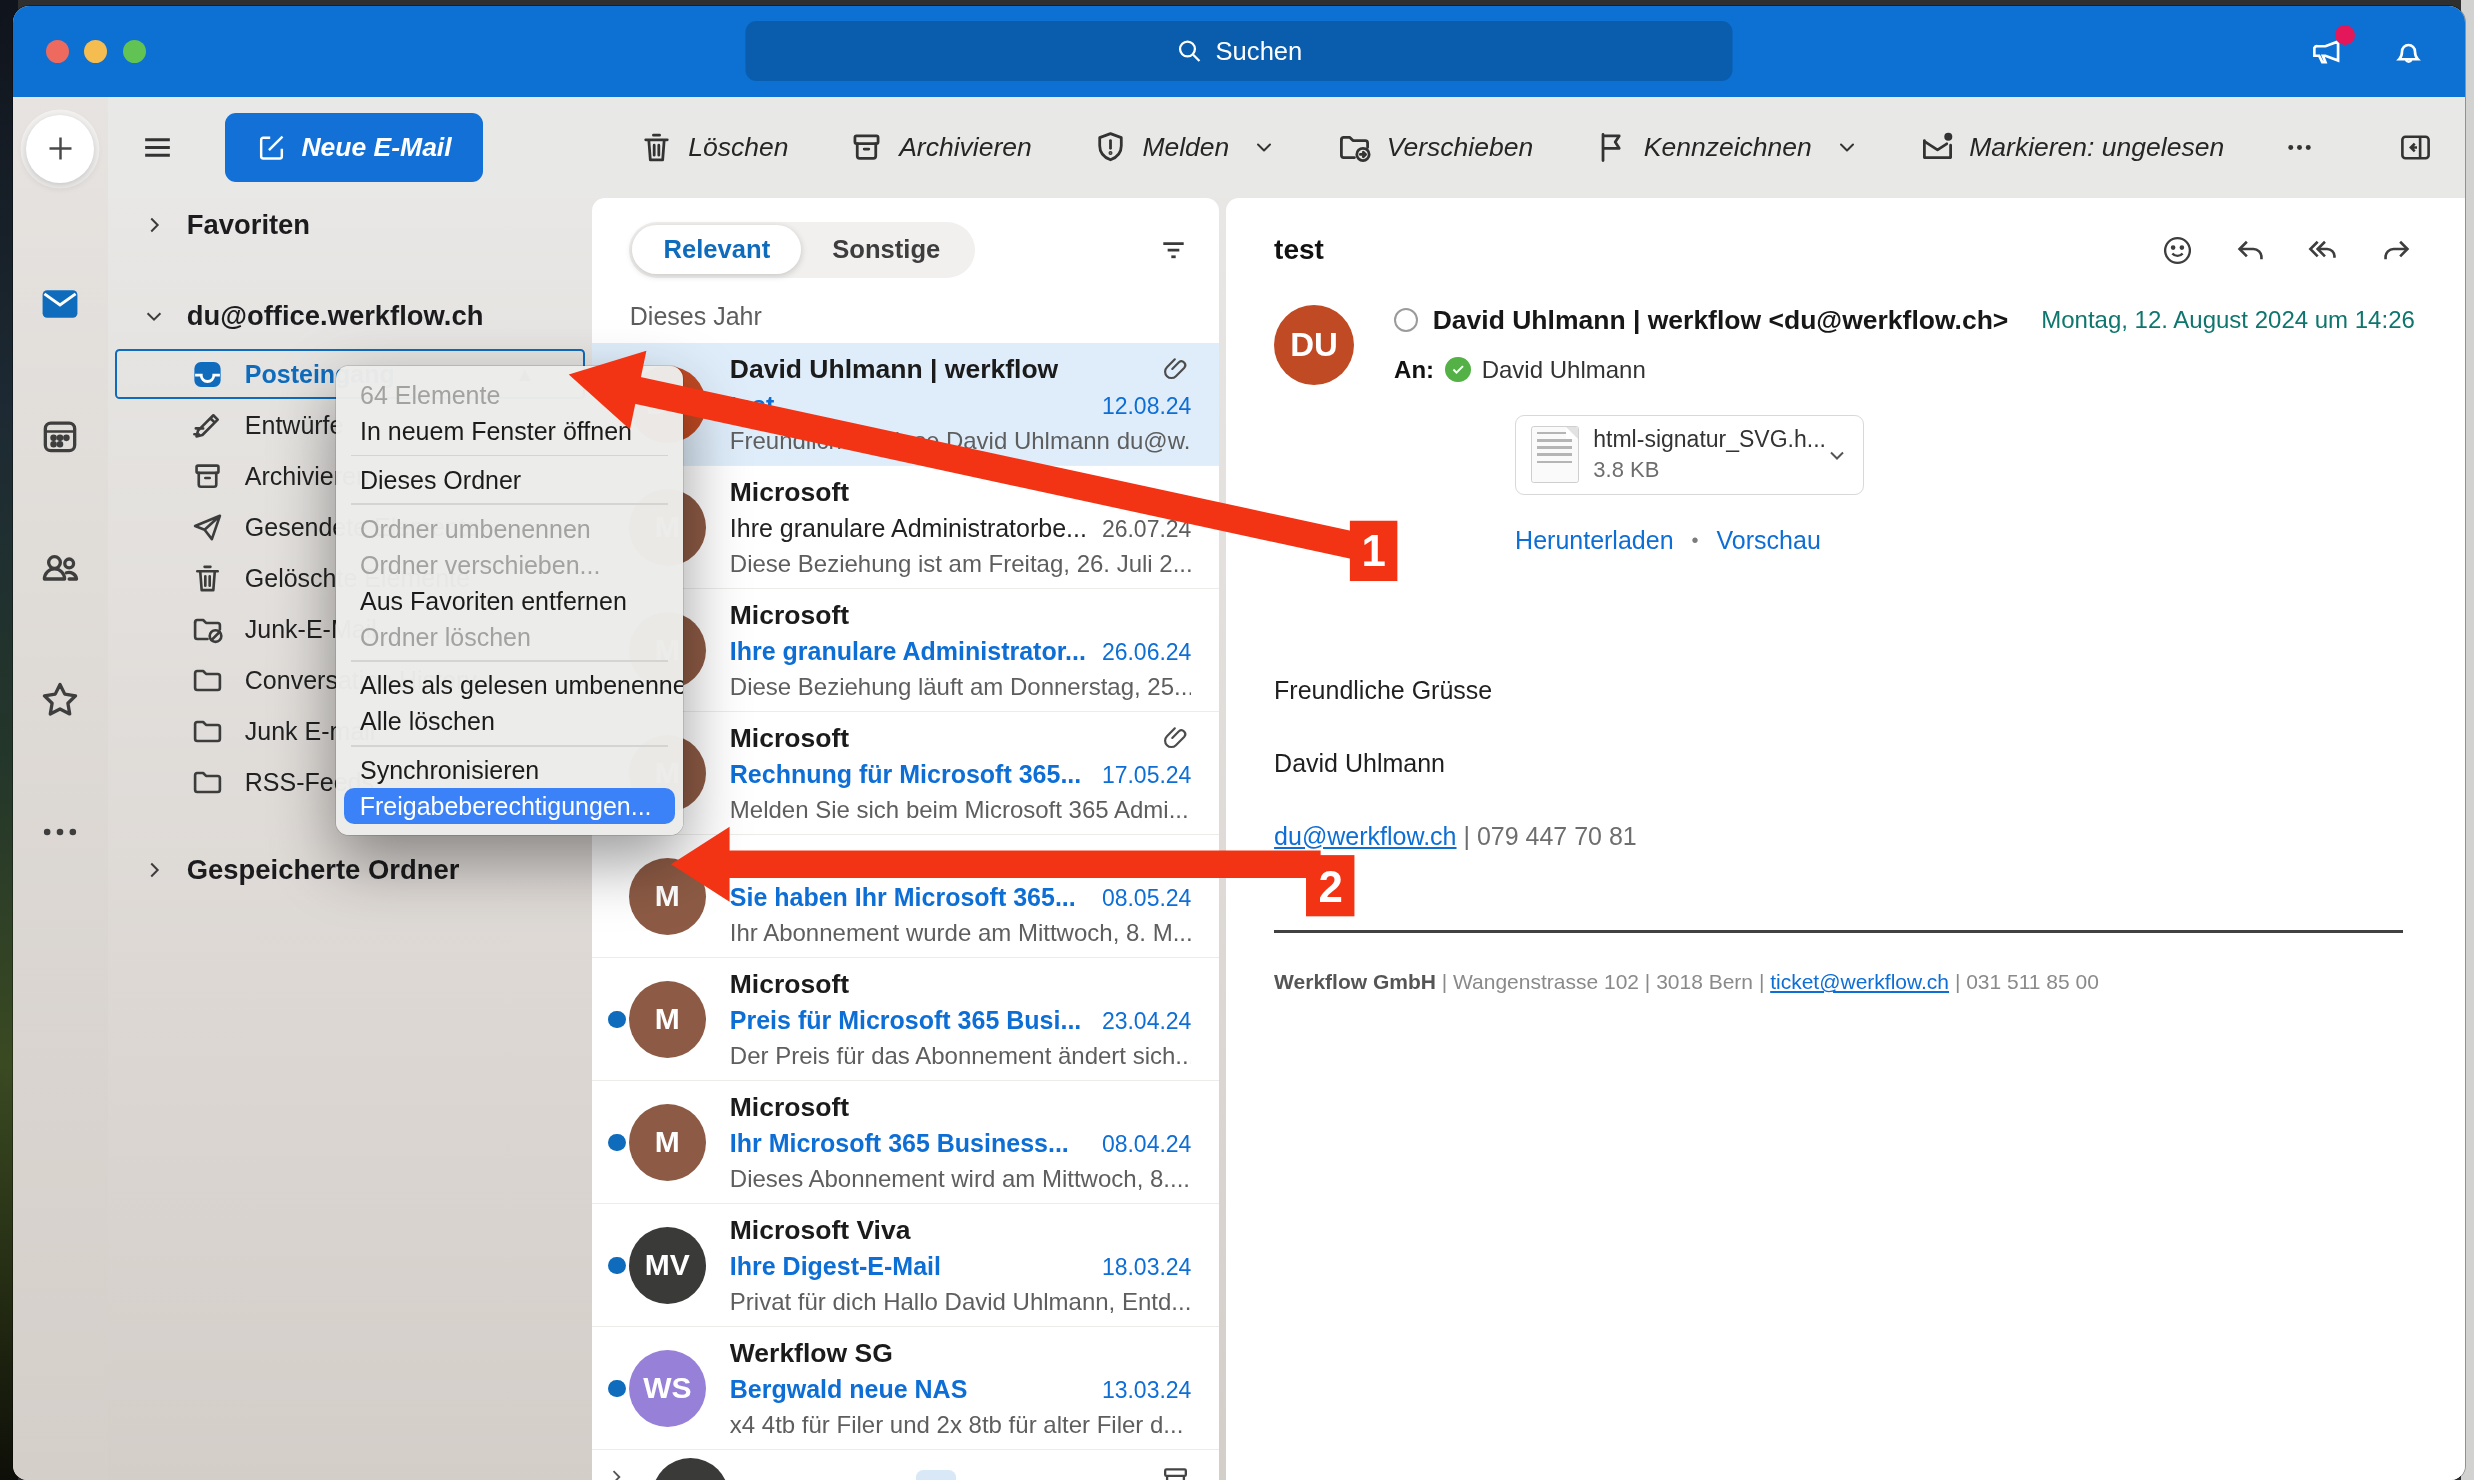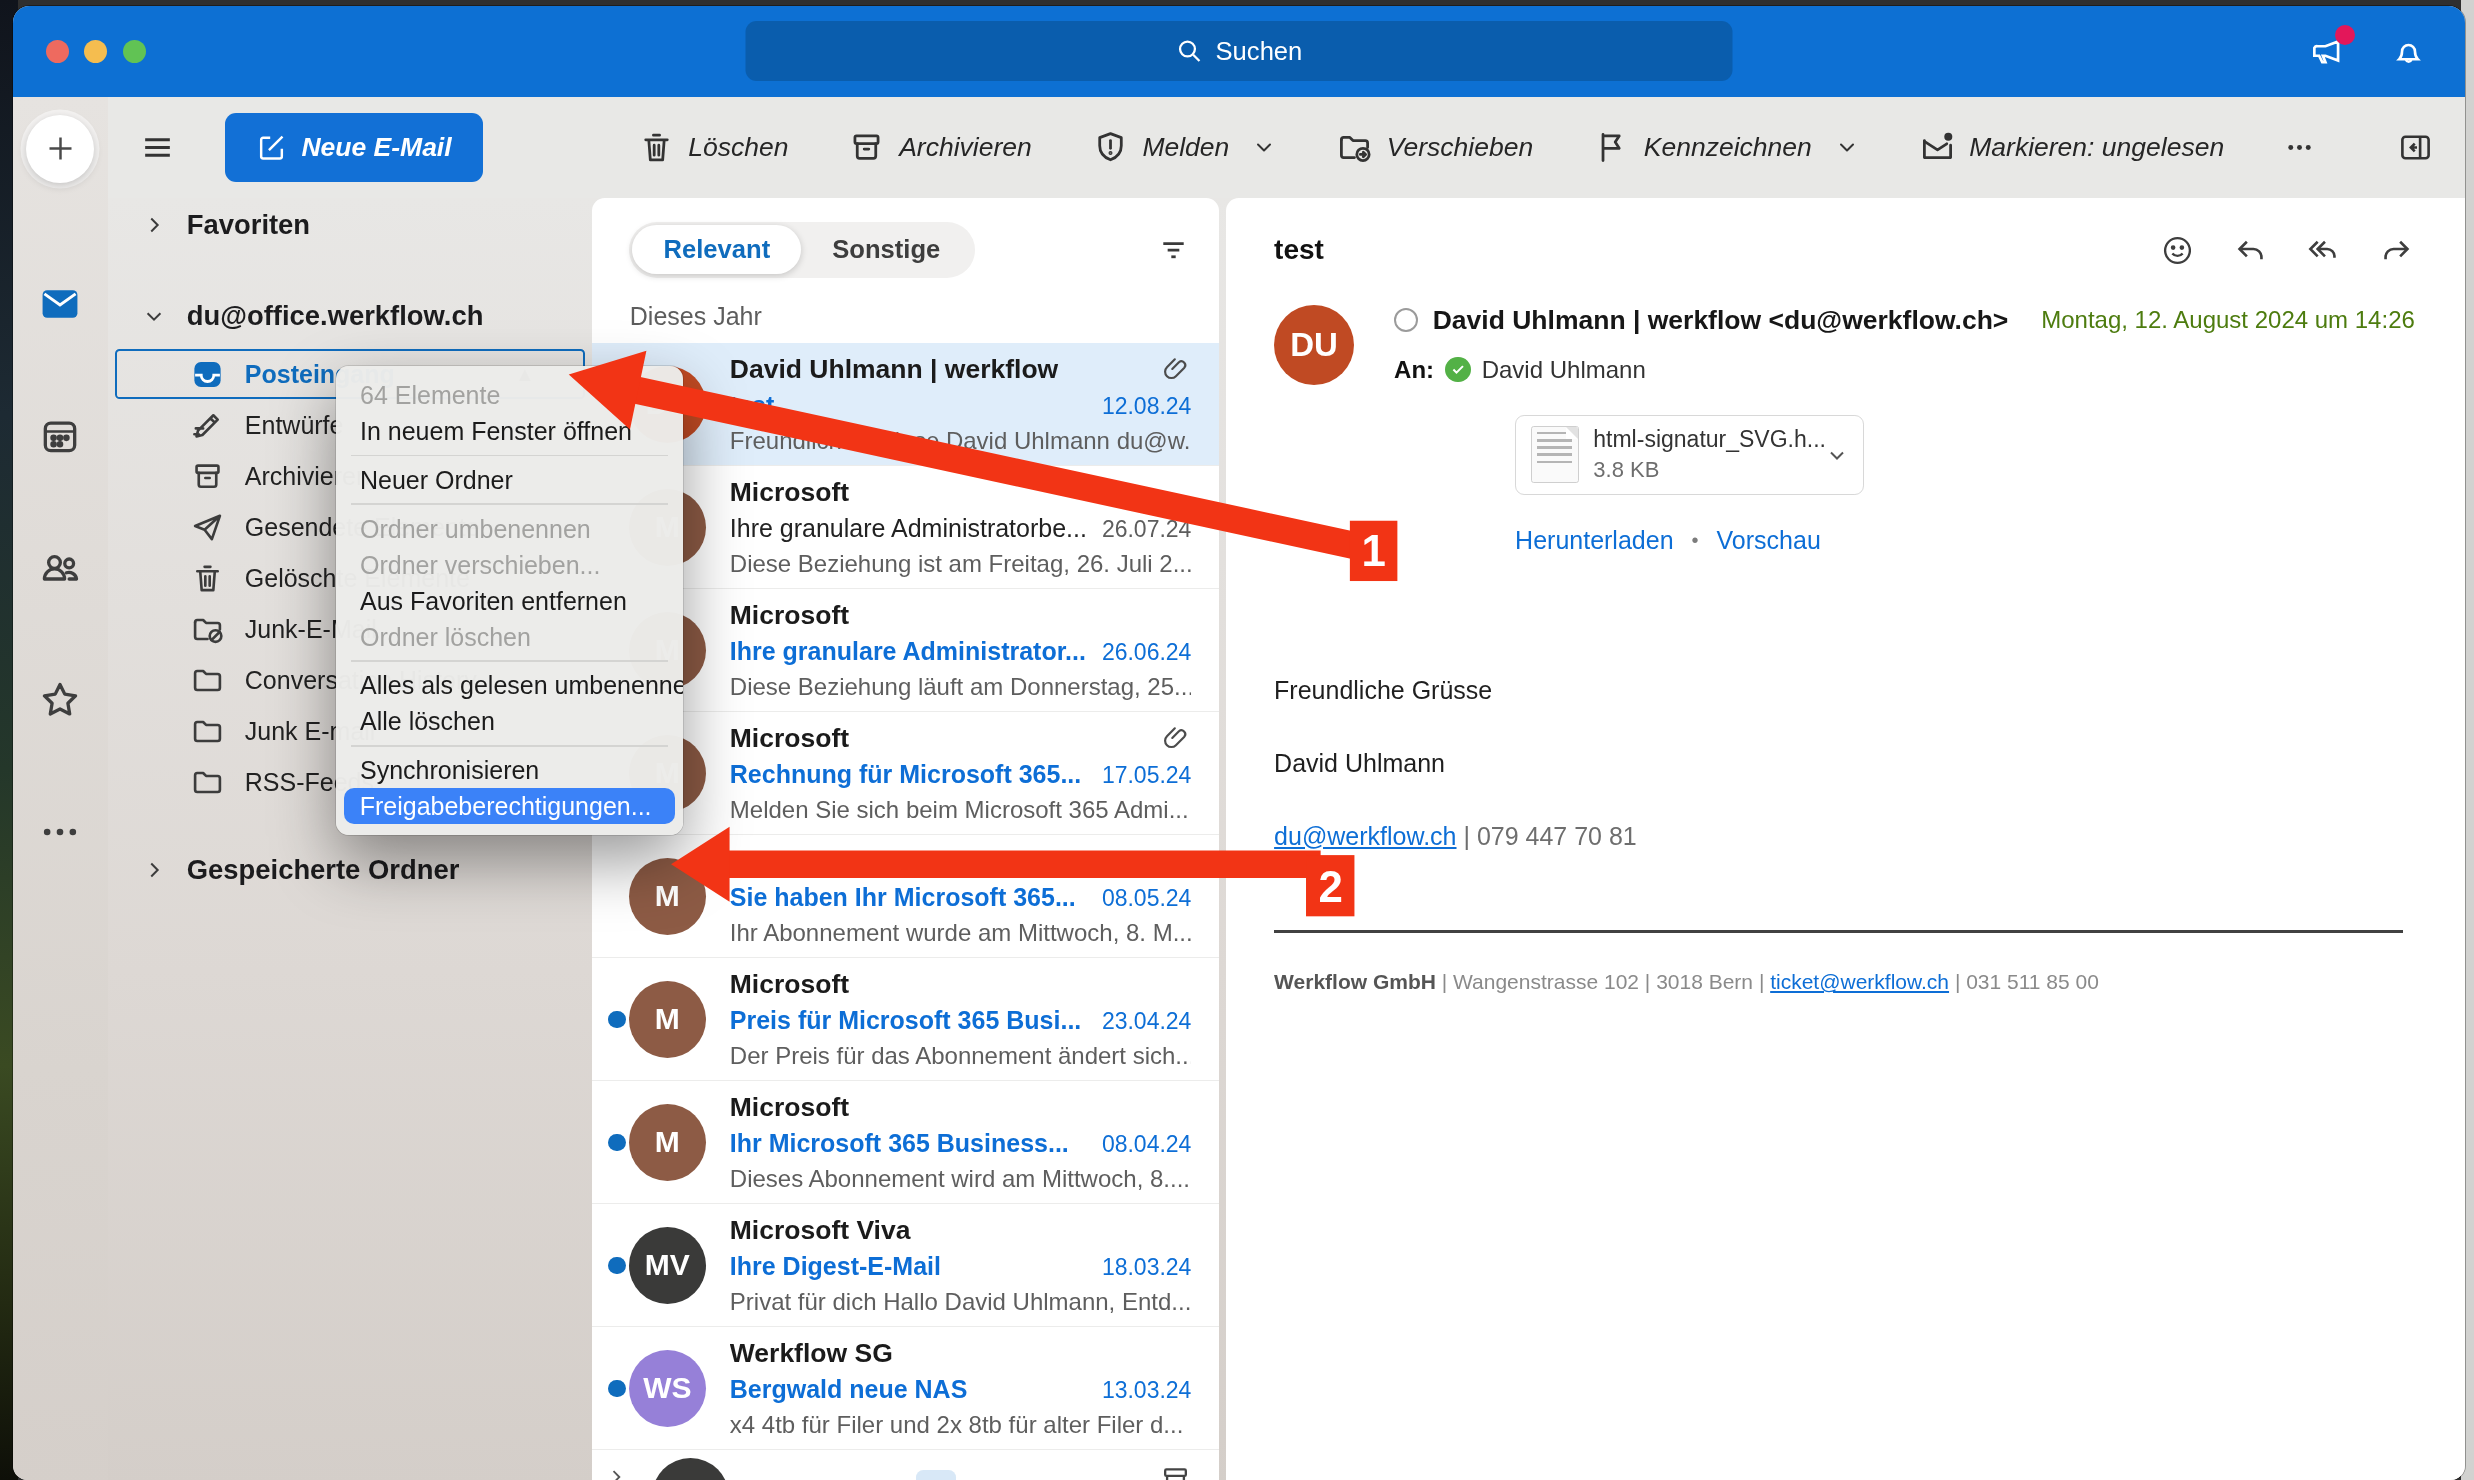--- a/index.html
+++ b/index.html
@@ -91,21 +91,21 @@
   .rp-top{display:flex;align-items:center;}
   .rp-subject{font-size:28px;font-weight:700;color:#111;}
   .rp-actions{margin-left:auto;display:flex;gap:38px;color:#3e3e3e;}
   .rp-head{display:flex;margin-top:37px;}
   .rp-av{width:80px;height:80px;border-radius:50%;background:#c04a23;color:#fff;display:flex;align-items:center;
     justify-content:center;font-size:33px;font-weight:600;flex:none;}
   .rp-hmain{flex:1;min-width:0;margin-left:40px;}
   .rp-line1{display:flex;align-items:center;gap:14.6px;}
   .rp-radio{width:24px;height:24px;border-radius:50%;border:2.3px solid #9b9b9b;flex:none;}
   .rp-sender{font-size:26.5px;font-weight:700;color:#171717;white-space:nowrap;}
-  .rp-date{margin-left:auto;font-size:24px;color:#4d7c0f;white-space:nowrap;padding-left:18.3px;}
+  .rp-date{margin-left:auto;font-size:24px;color:#0f766e;white-space:nowrap;padding-left:18.3px;}
   .rp-line2{display:flex;align-items:center;gap:11px;margin-top:20px;font-size:24px;color:#333;}
   .rp-an{font-weight:700;color:#111;}
   .gcheck{width:25.6px;height:25.6px;border-radius:50%;background:#53b146;color:#fff;display:flex;align-items:center;justify-content:center;}
   .attach{margin:31px 0 0 121px;width:349px;height:80px;border:1.8px solid #d8d8d8;border-radius:9.1px;
     display:flex;align-items:center;padding:0 14.6px;gap:14.6px;}
   .doc{width:48px;height:57px;background:#fafafa;border:0.9px solid #cfcfcf;border-radius:2.7px;position:relative;overflow:hidden;flex:none;}
   .doc:before{content:"";position:absolute;right:0;top:0;border-style:solid;border-width:0 12.8px 12.8px 0;border-color:#fff #e2e2e2;}
   .doc i{display:block;height:2.7px;background:#b5b5b5;margin:4.6px 5.5px 0 5.5px;}
   .a-meta{min-width:0;flex:1;}
   .a-name{font-size:23px;color:#333;white-space:nowrap;overflow:hidden;}
@@ -687,21 +687,21 @@
         </div>
       </div>
     </div>
   </div>
 </div>
 
 <div class="ctxmenu" id="ctxmenu">
     <div class="mi disabled">64 Elemente</div>
     <div class="mi">In neuem Fenster öffnen</div>
     <div class="msep"></div>
-    <div class="mi">Neuer Ordner</div>
+    <div class="mi">Dieses Ordner</div>
     <div class="msep"></div>
     <div class="mi disabled">Ordner umbenennen</div>
     <div class="mi disabled">Ordner verschieben...</div>
     <div class="mi">Aus Favoriten entfernen</div>
     <div class="mi disabled">Ordner löschen</div>
     <div class="msep"></div>
     <div class="mi">Alles als gelesen umbenennen</div>
     <div class="mi">Alle löschen</div>
     <div class="msep"></div>
     <div class="mi">Synchronisieren</div>

